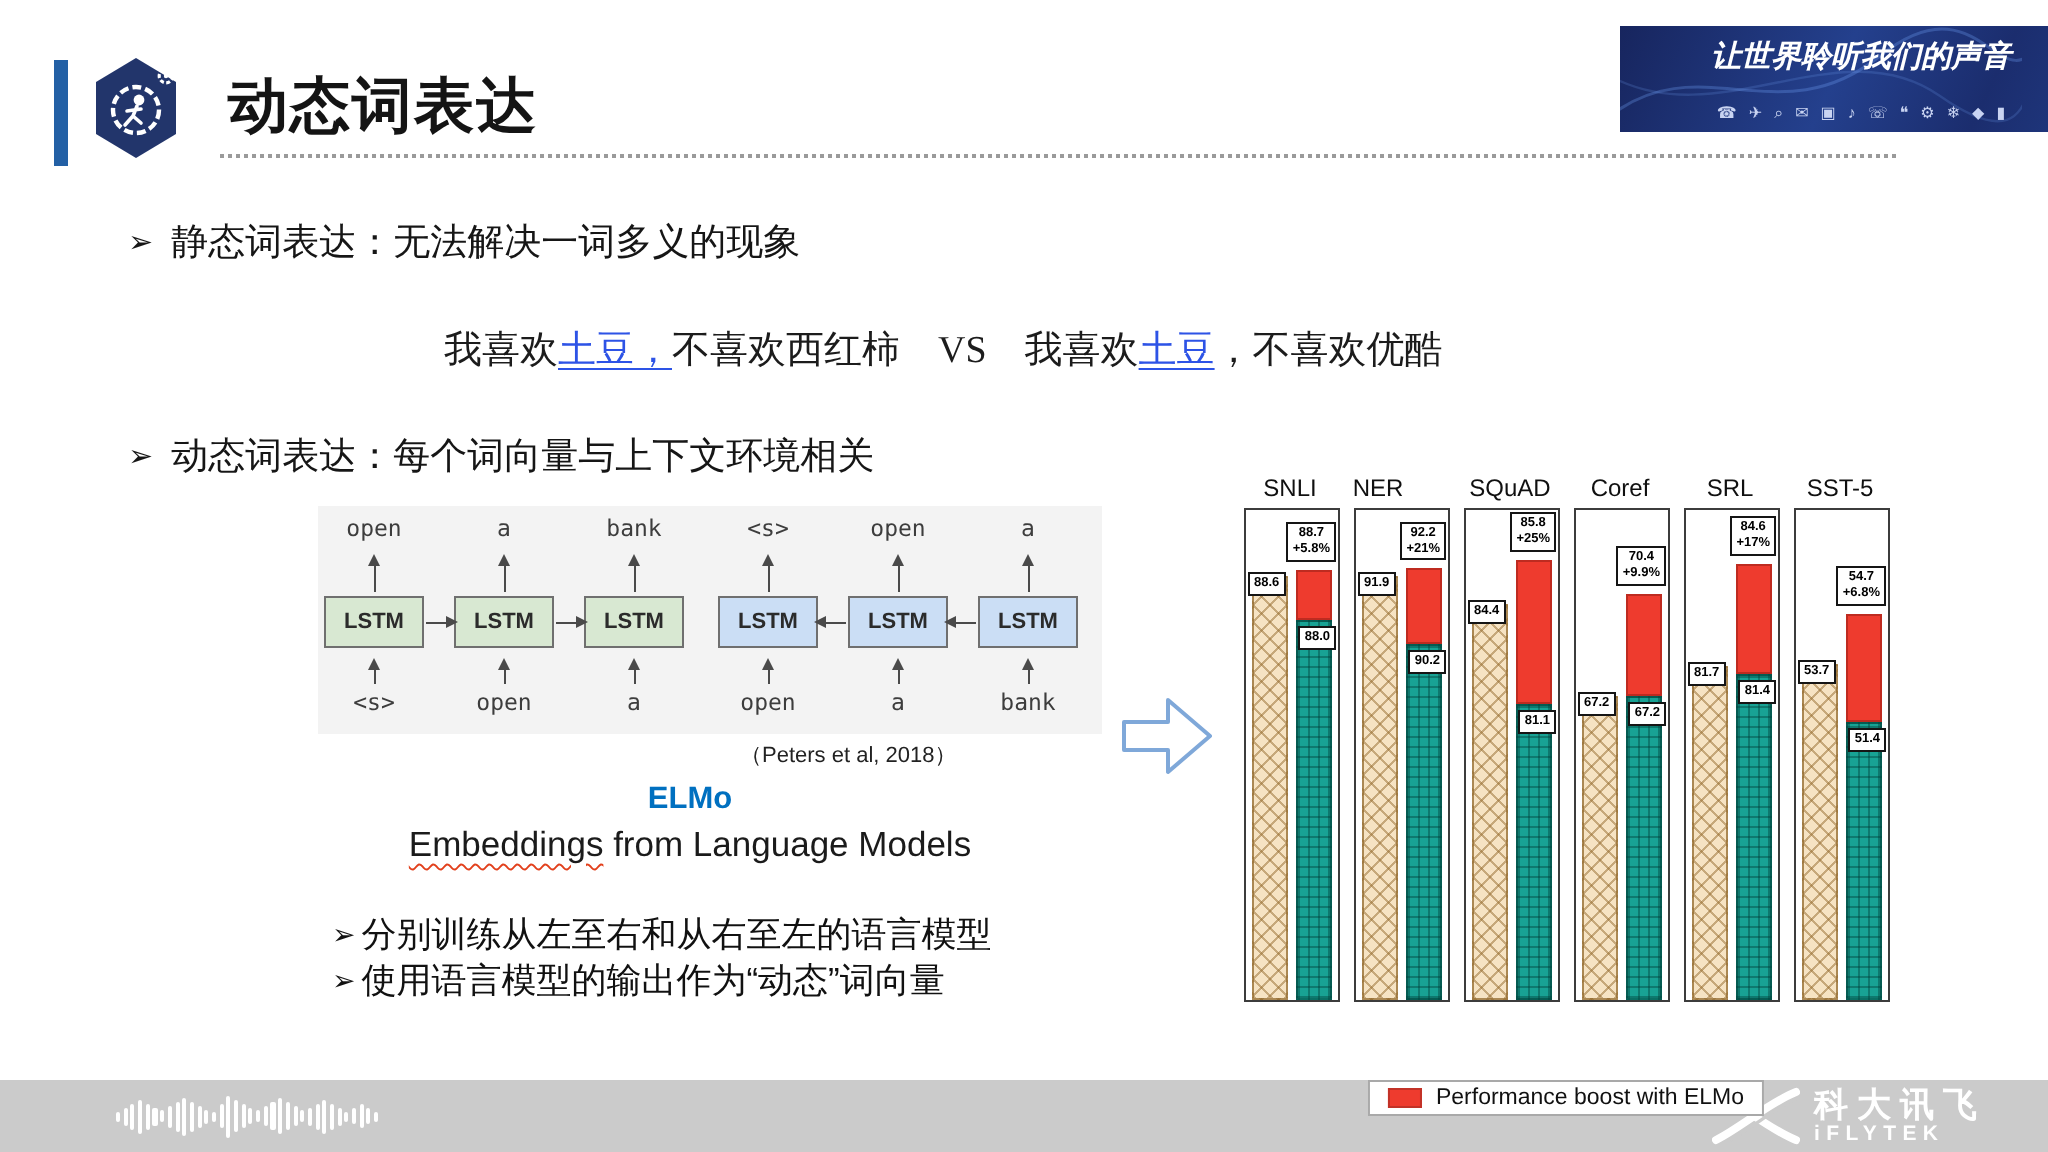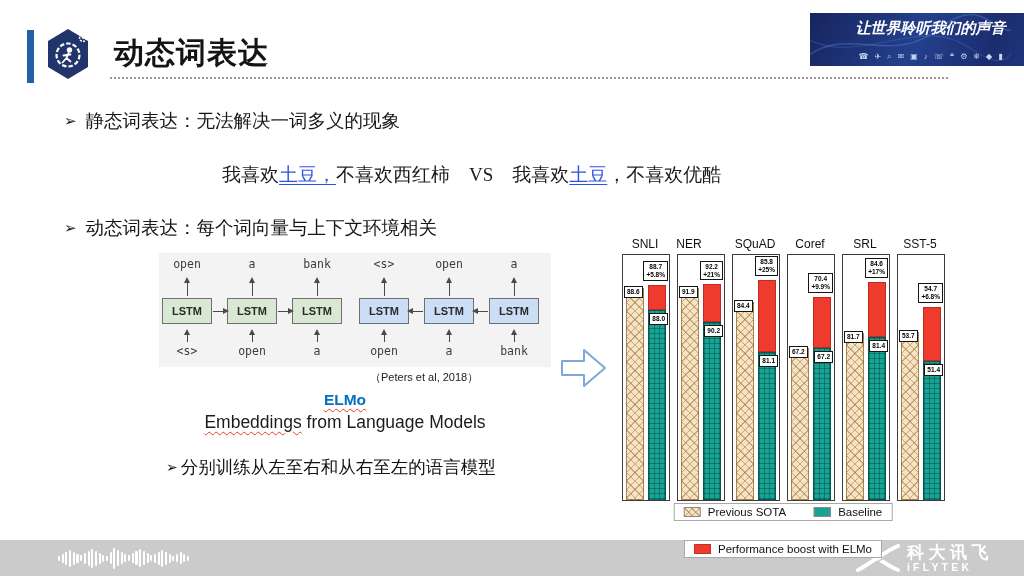--- a/index.html
+++ b/index.html
@@ -44,21 +44,21 @@
   .lstm-box.fwd{background:#d8e8d2;} .lstm-box.bwd{background:#cbdef5;}
   .varrow{position:absolute;width:0;border-left:1.4px solid #4a4a4a;}
   .varrow::before{content:"";position:absolute;top:-6px;left:-3.7px;border:3px solid transparent;border-bottom:6px solid #4a4a4a;}
   .harrow{position:absolute;height:0;border-top:1.4px solid #4a4a4a;}
   .harrow.r::after{content:"";position:absolute;right:-6px;top:-3.7px;border:3px solid transparent;border-left:6px solid #4a4a4a;}
   .harrow.l::after{content:"";position:absolute;left:-6px;top:-3.7px;border:3px solid transparent;border-right:6px solid #4a4a4a;}
 
   .citation{position:absolute;left:370px;top:370px;font-size:11px;color:#222;}
   .elmo-block{position:absolute;left:145px;top:391px;width:400px;text-align:center;}
   .elmo-name{font-size:15.5px;font-weight:bold;color:#0070C0;display:inline-block;
-         text-decoration:underline;text-decoration-style:wavy;text-decoration-color:#e2401c;
+         text-decoration-style:wavy;text-decoration-color:#e2401c;
          text-decoration-thickness:1px;text-underline-offset:3px;}
   .elmo-exp{font-size:17.5px;color:#1b1b1b;margin-top:3px;}
   .wavy-red{text-decoration:underline;text-decoration-style:wavy;text-decoration-color:#e2401c;
          text-decoration-thickness:1px;text-underline-offset:3px;}
 
   .big-arrow{position:absolute;left:561px;top:348px;}
 
   
   .chart{position:absolute;left:620px;top:237px;width:330px;height:300px;}
   .cat-title{position:absolute;top:0;transform:translateX(-50%);font-size:12px;color:#101010;white-space:nowrap;}
@@ -179,20 +179,21 @@
     </div>
   <div class="citation">（Peters et al, 2018）</div>
 
   <div class="elmo-block">
     <span class="elmo-name">ELMo</span>
     <div class="elmo-exp"><span class="wavy-red">Embeddings</span><span> from Language Models</span></div>
   </div>
 
   <div class="sub-bullets">
     <div><span class="marker">➢</span><span>分别训练从左至右和从右至左的语言模型</span></div>
+    <div><span class="marker">➢</span><span>使用语言模型的输出作为“动态”词向量</span></div>
   </div>
 
   <div class="big-arrow">
     <svg width="46" height="40" viewBox="0 0 46 40">
       <polygon points="1,13 23,13 23,2 44,20 23,38 23,27 1,27" fill="#ffffff" stroke="#7fa8d9" stroke-width="2" stroke-linejoin="round"></polygon>
     </svg>
   </div>
 
   <div class="chart" id="chart">
       <div class="cat-title" style="left: 25px;">SNLI</div>
@@ -259,27 +260,20 @@
       <div class="panel" style="left: 277px;">
         <div class="bar sota" style="height: 68.6%;"></div>
         <div class="bar base" style="height: 56.7%;"></div>
         <div class="bar elmo" style="bottom: 56.7%; height: 22.1%;"></div>
         <div class="vlabel left" style="top: 74.93px;">53.7</div>
         <div class="vlabel right" style="top: 109.085px;">51.4</div>
         <div class="vlabel right two" style="bottom: 197.06px;">
           <div>54.7</div>
           <div>+6.8%</div>
         </div>
-      </div>
-      <div class="legend" style="top: 266px;">
-        <span class="swatch sota"></span>
-        <span>Previous SOTA</span>
-        <span style="width: 14px;"></span>
-        <span class="swatch base"></span>
-        <span>Baseline</span>
       </div>
       <div class="legend" style="top: 303px;">
         <span class="swatch boost"></span>
         <span>Performance boost with ELMo</span>
       </div>
     </div>
 
   <div class="footer">
     <div class="wave" id="wave">
         <i style="height: 5px;"></i>

